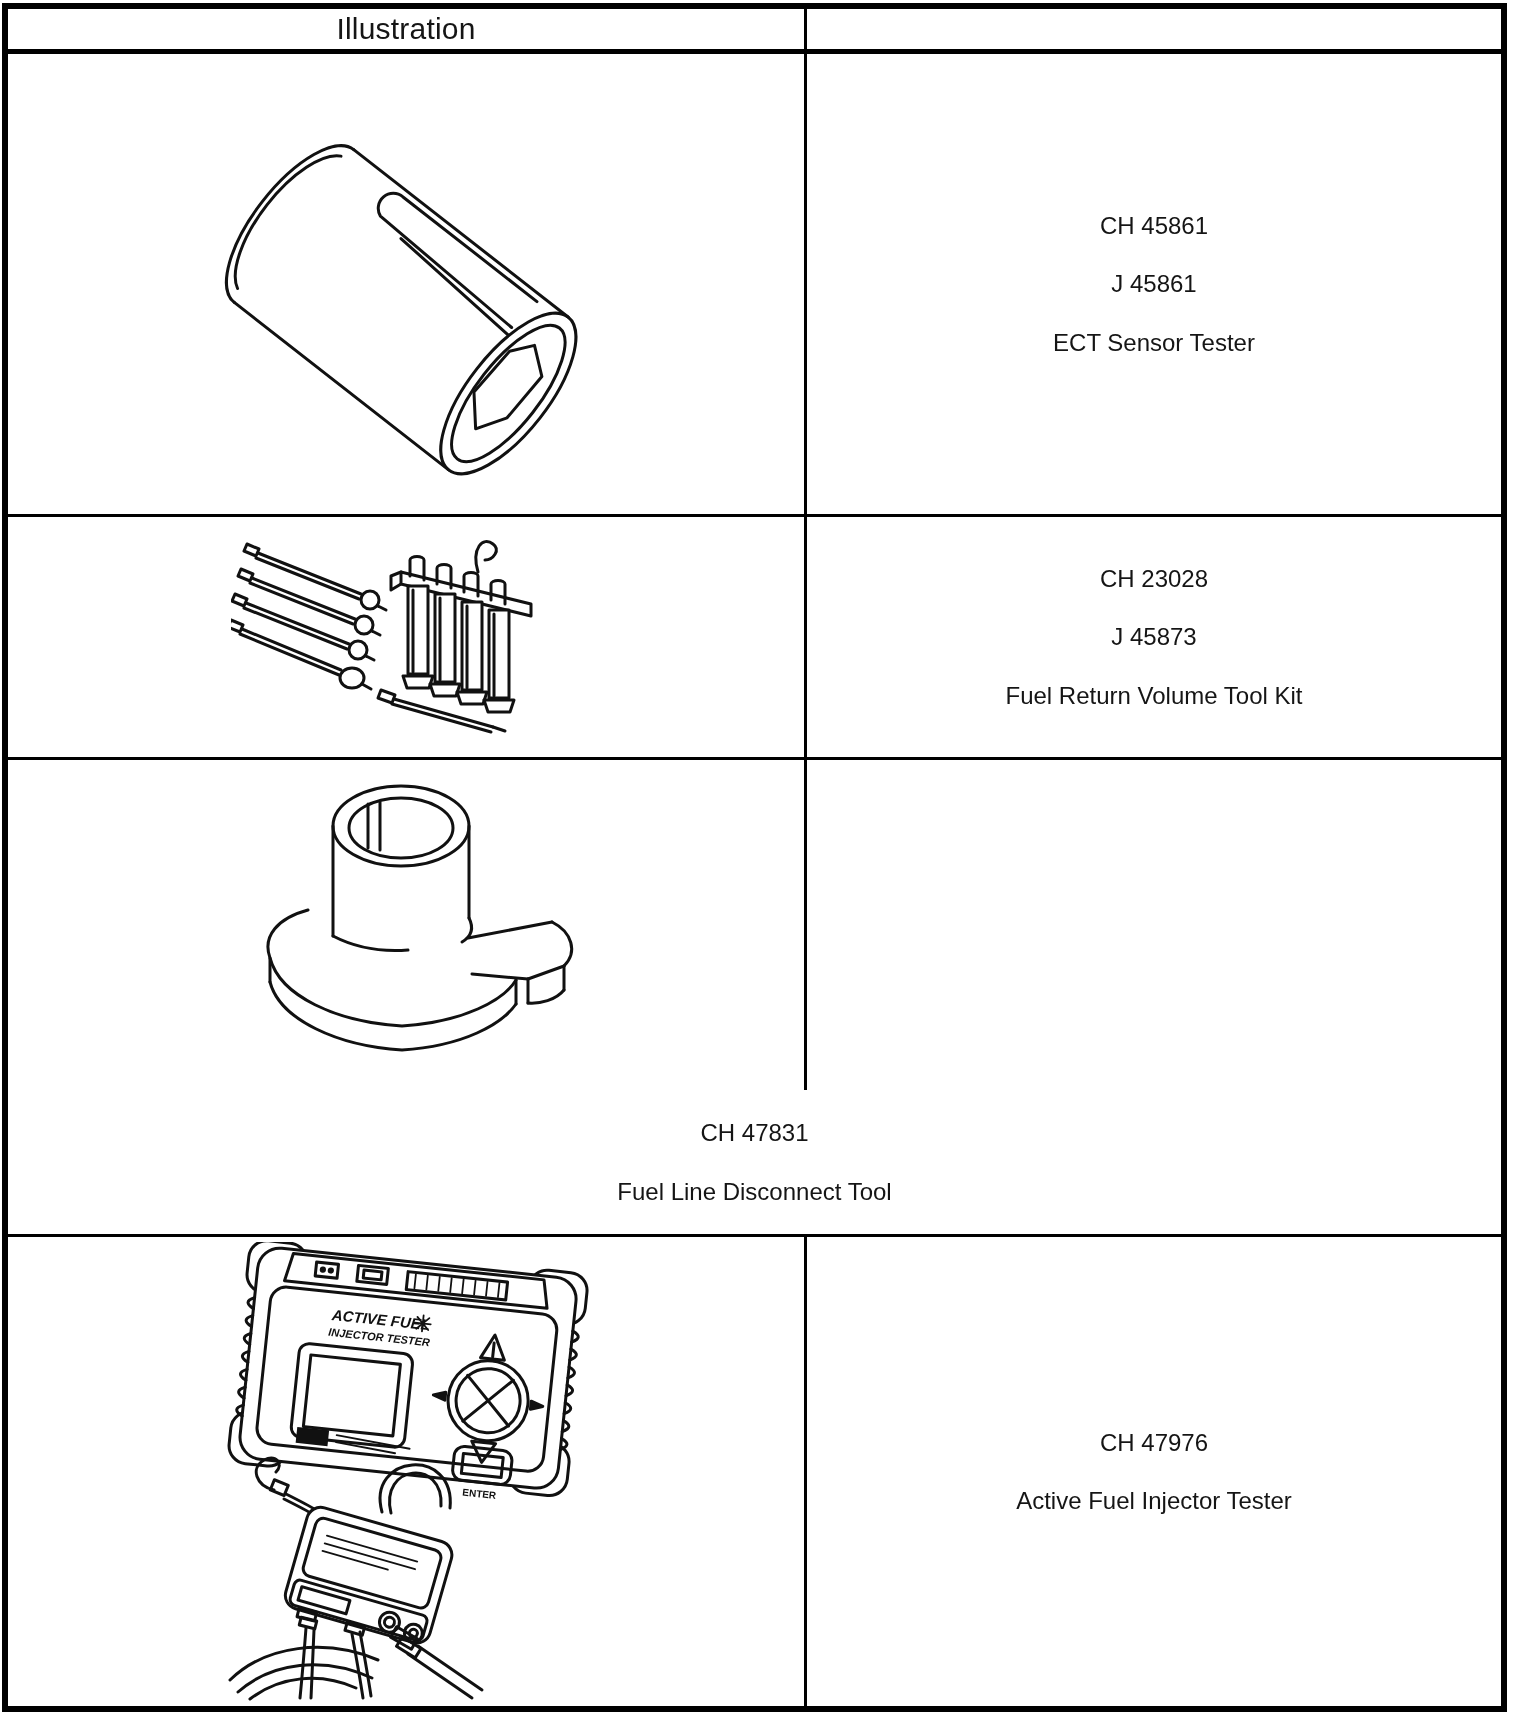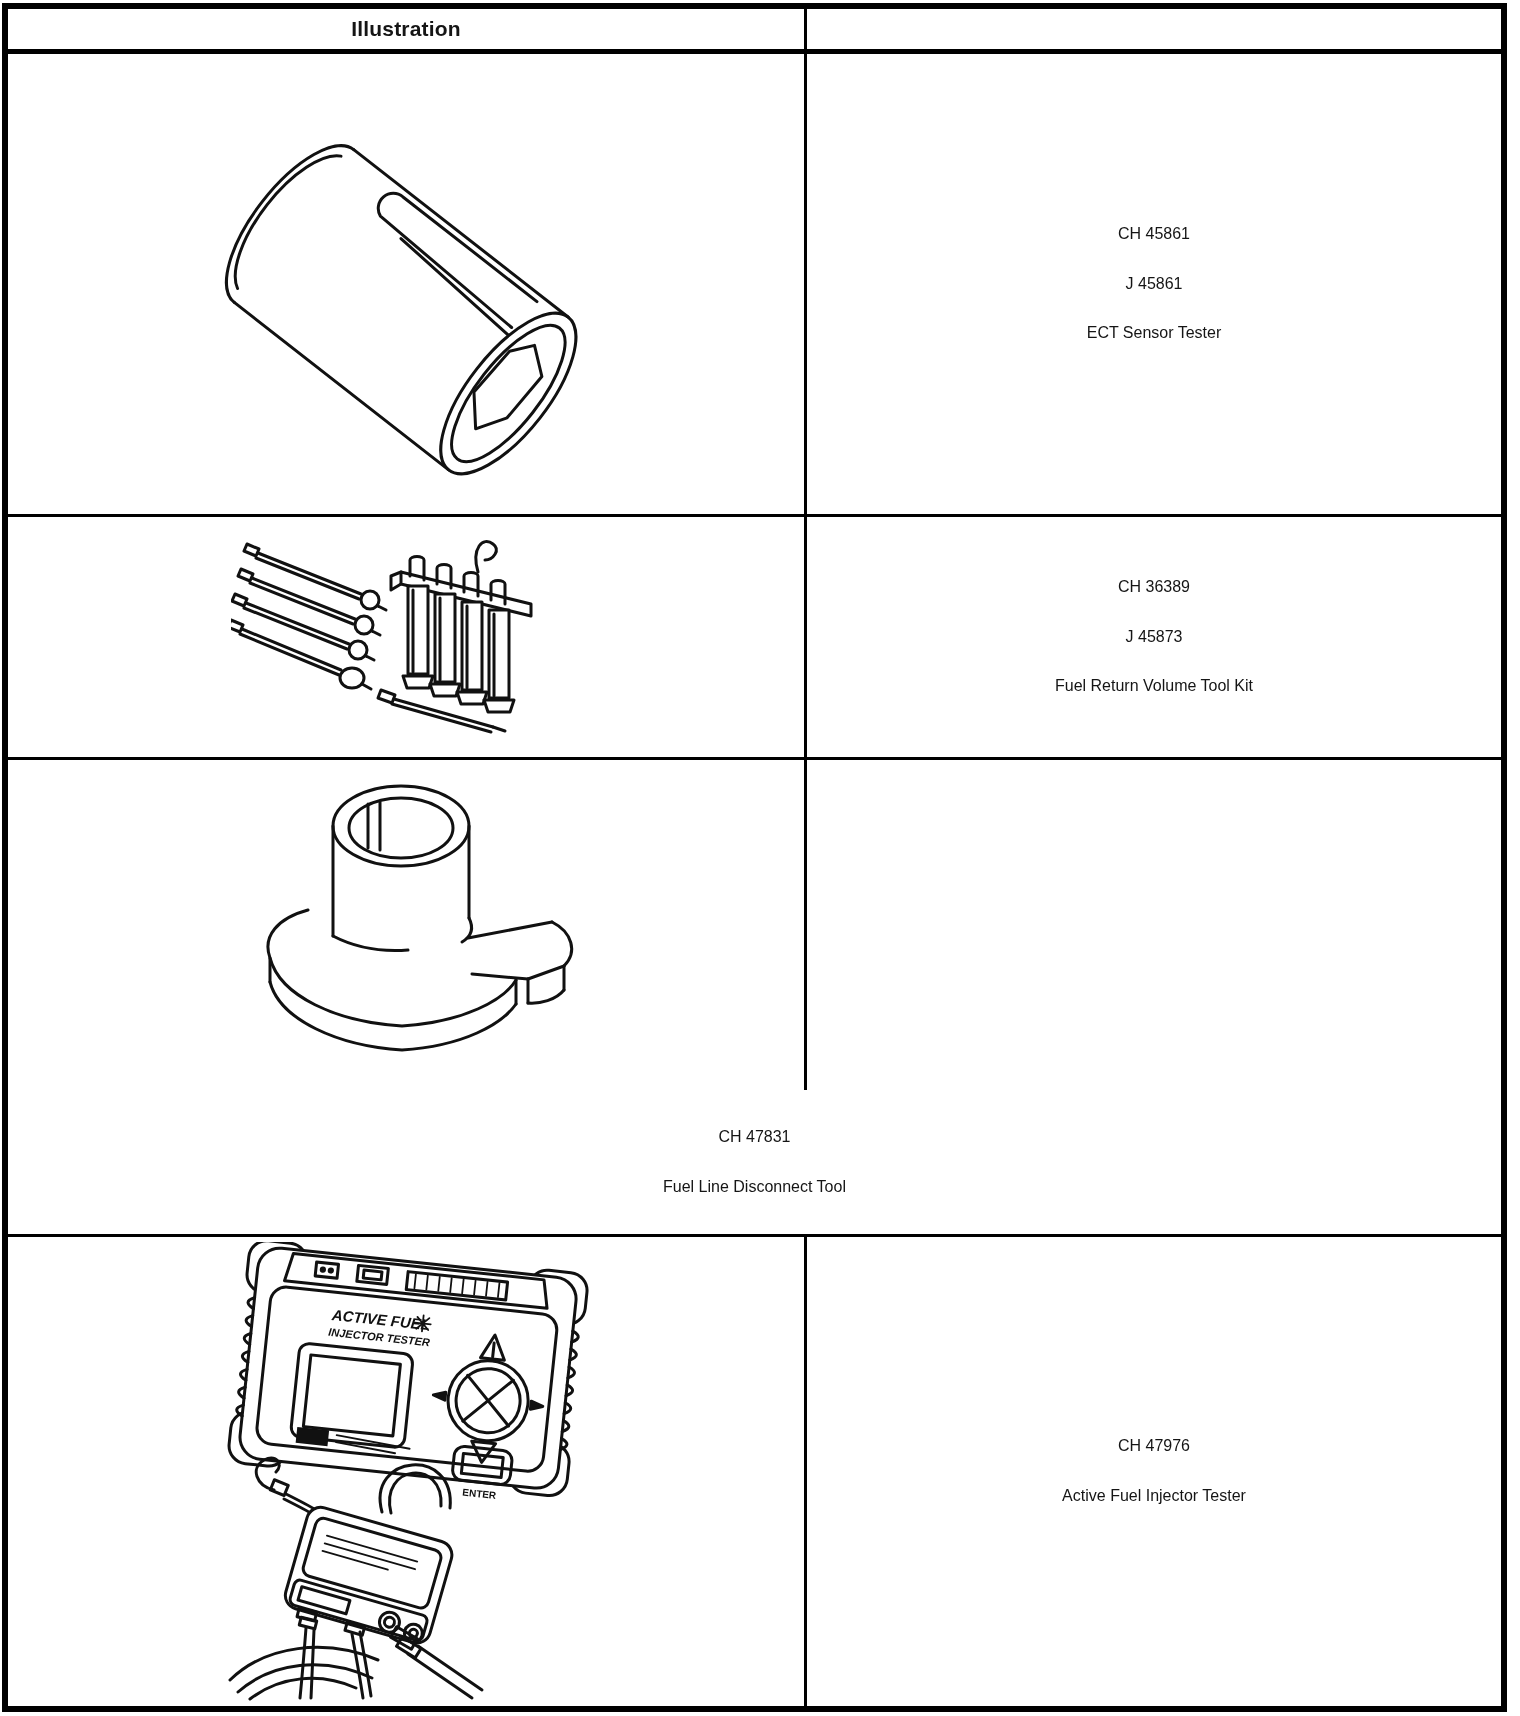--- a/index.html
+++ b/index.html
@@ -19,22 +19,22 @@
   .trow.r3 { height:477px;flex-direction:column; }
   .trow.r4 { flex:1; border-bottom:none; }
   .c1 {
     width:799px; box-sizing:border-box; border-right:3px solid #000;
     display:flex; align-items:center; justify-content:center;
   }
   .c2 {
     flex:1; display:flex; flex-direction:column;
     align-items:center; justify-content:center; gap:33px;
   }
-  .header-cell { font-weight:bold; font-size:21px; letter-spacing:0.2px; }
-  .tool-line { font-size:16px; line-height:1.05; text-align:center; }
+  .header-cell { font-weight:normal; font-size:30px; letter-spacing:0.2px; }
+  .tool-line { font-size:24px; line-height:1.05; text-align:center; }
   svg { display:block; }
   svg text { font-family:"Liberation Sans", sans-serif; fill:#111; stroke:none; }
   .art { stroke:#111; fill:none; stroke-width:3; stroke-linecap:round; stroke-linejoin:round; }
   .thin { stroke-width:1.8; }
   .whitefill { fill:#ffffff; }
 </style>
 </head>
 <body>
 
 <div class="page">
@@ -117,21 +117,21 @@
             <path class="whitefill" d="M 253,180 L 283,180 L 279,192 L 257,192 Z"></path>
 
             <path d="M 150,170 l 14,5 l -3,8 l -14,-5 z"></path>
             <path d="M 163,179 L 262,207"></path>
               <path d="M 161,184 L 260,212"></path>
             <path d="M 262,207 l 12,4"></path>
           </g>
         </svg>
       </div>
       <div class="c2">
-        <div class="tool-line">CH 36389</div>
+        <div class="tool-line">CH 23028</div>
         <div class="tool-line">J 45873</div>
         <div class="tool-line">Fuel Return Volume Tool Kit</div>
       </div>
     </div>
 
     <div class="trow r3">
       <div class="c1">
         <svg width="380" height="330" viewBox="0 0 380 330" aria-hidden="true">
           <g class="art" stroke-width="3.2">
 

